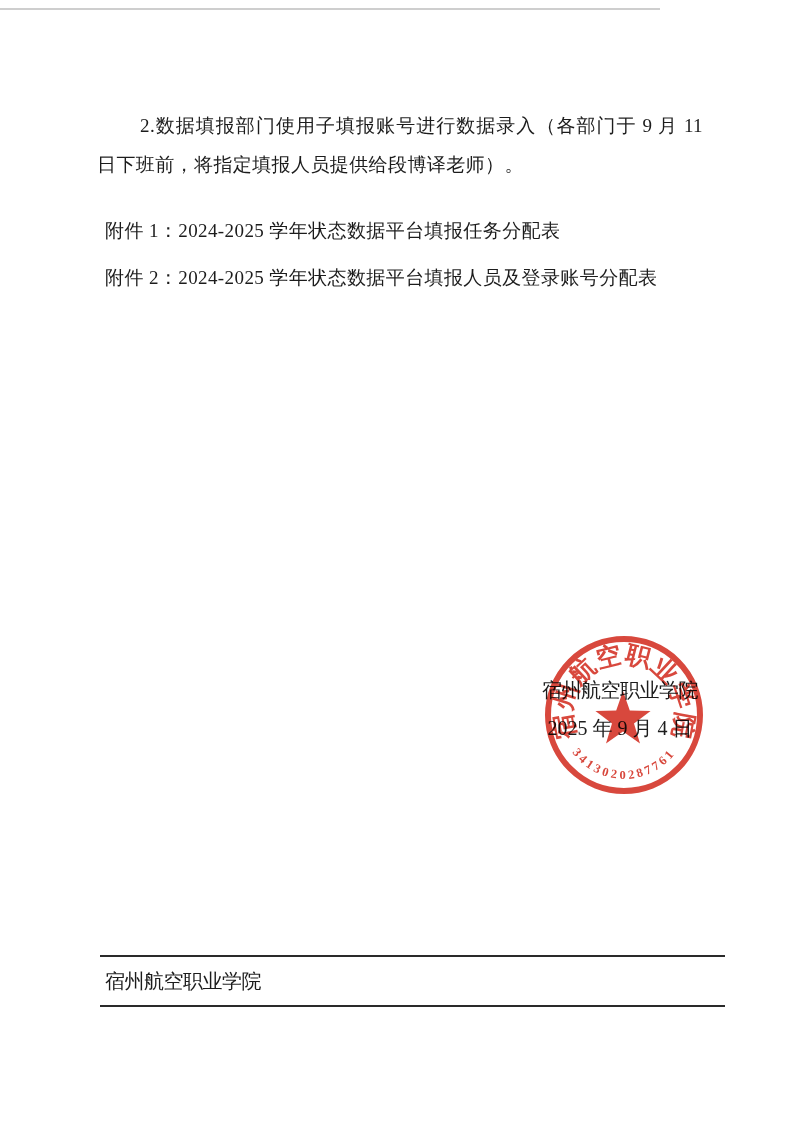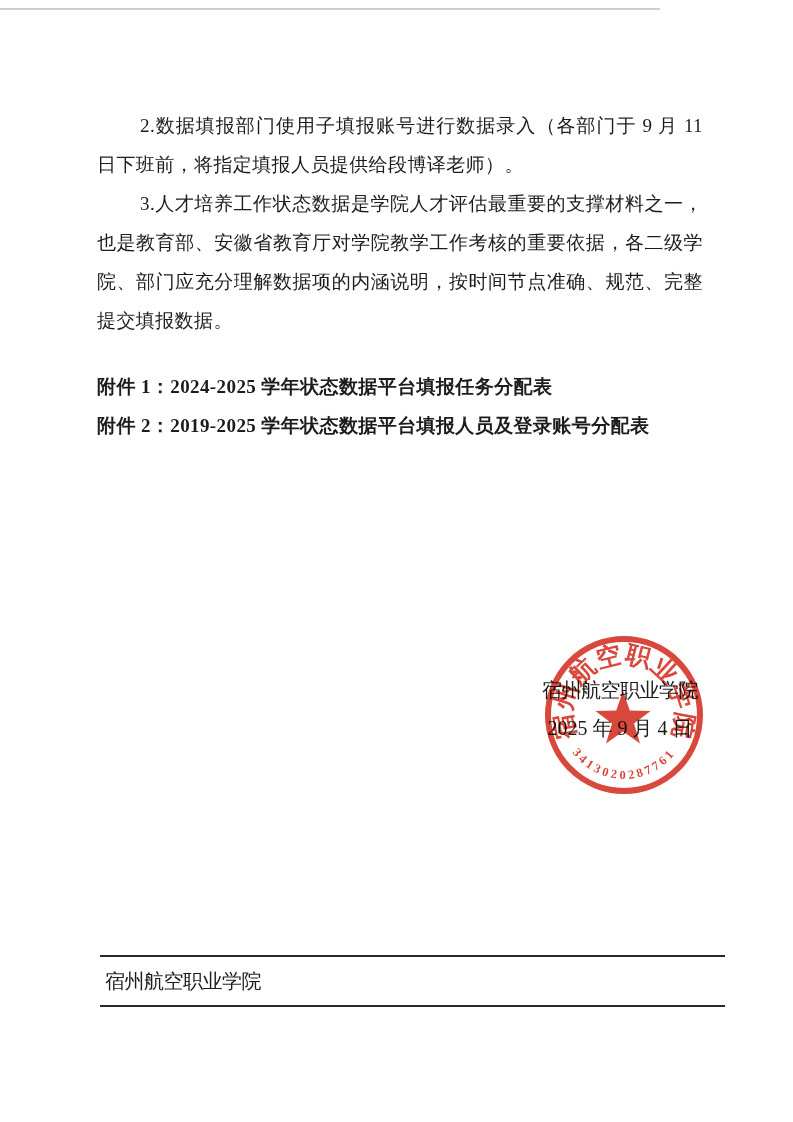--- a/index.html
+++ b/index.html
@@ -29,24 +29,23 @@
     letter-spacing: 0.4px;
   }
   .para {
     margin: 0;
     text-indent: 43px;
     text-align: justify;
     text-justify: inter-ideograph;
   }
   .attachments { margin-top: 27px; }
   .attachment-line {
-    margin: 0;
+    margin: 8px;
     line-height: 39px;
     white-space: nowrap;
-    font-weight: bold;
   }
   .signature {
     position: absolute;
     top: 671px; left: 538px;
     width: 164px;
     text-align: center;
     font-size: 20px;
     line-height: 38px;
     letter-spacing: -0.5px;
     z-index: 2;
@@ -90,24 +89,23 @@
 </style>
 </head>
 <body>
 
 <div class="page">
 
   <div class="top-edge-line"></div>
 
   <div class="doc-body">
     <p class="para">2.数据填报部门使用子填报账号进行数据录入（各部门于 9 月 11 日下班前，将指定填报人员提供给段博译老师）。</p>
-    <p class="para">3.人才培养工作状态数据是学院人才评估最重要的支撑材料之一，也是教育部、安徽省教育厅对学院教学工作考核的重要依据，各二级学院、部门应充分理解数据项的内涵说明，按时间节点准确、规范、完整提交填报数据。</p>
     <div class="attachments">
       <div class="attachment-line">附件 1：2024-2025 学年状态数据平台填报任务分配表</div>
-      <div class="attachment-line">附件 2：2019-2025 学年状态数据平台填报人员及登录账号分配表</div>
+      <div class="attachment-line">附件 2：2024-2025 学年状态数据平台填报人员及登录账号分配表</div>
     </div>
   </div>
 
   <div class="signature">
     <div class="sig-org">宿州航空职业学院</div>
     <div class="sig-date">2025 年 9 月 4 日</div>
   </div>
 
   <svg class="seal" viewBox="0 0 170 170" xmlns="http://www.w3.org/2000/svg">
     <circle cx="85" cy="85" r="76" fill="none" stroke="#d5382c" stroke-width="6"></circle>

